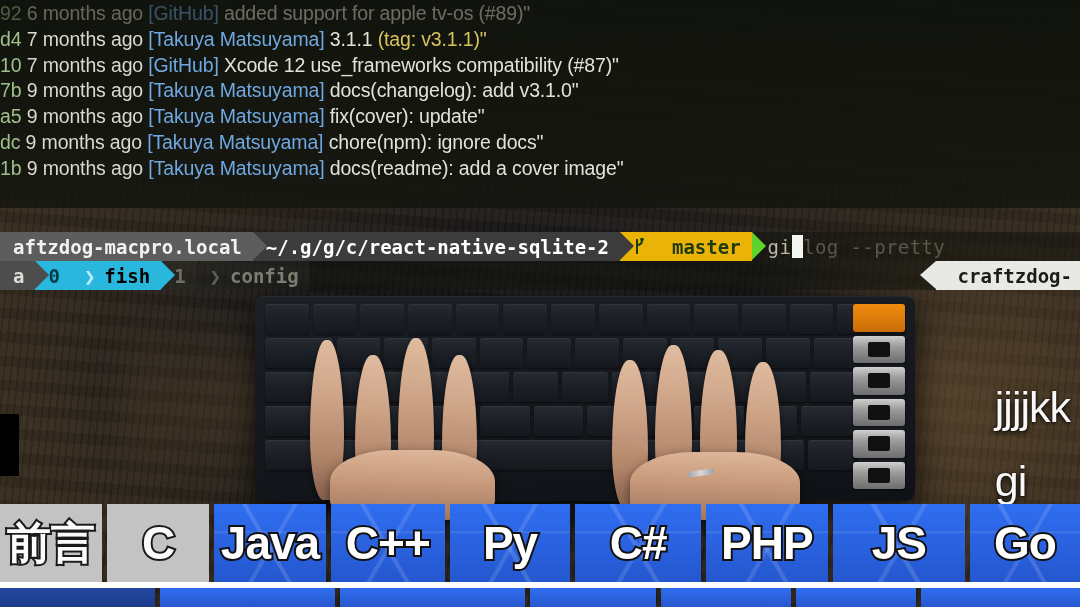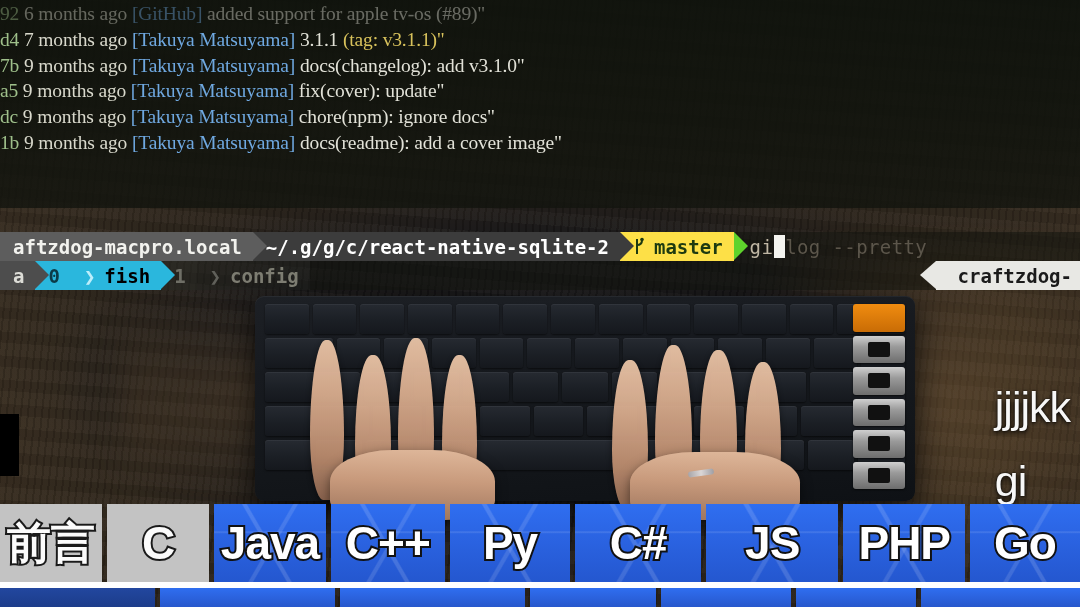--- a/index.html
+++ b/index.html
@@ -106,21 +106,21 @@
     background: linear-gradient(90deg,#9aa6b5,#dfe8f2,#8f9dae);
     opacity: .75; transform: rotate(-8deg);
   }
 
   
   .terminal {
     position: absolute;
     left: 0; top: 0;
     width: 1080px; height: 208px;
     background: linear-gradient(180deg, rgba(14,18,12,0.90) 0%, rgba(16,19,13,0.88) 55%, rgba(18,20,14,0.80) 100%);
-    font-family: Liberation Serif, serif;
+    font-family: Liberation Sans, sans-serif;
     font-size: 19.5px;
     line-height: 25.8px;
     padding-top: 1px;
     box-sizing: border-box;
     overflow: hidden;
   }
   .log-line {
     white-space: pre;
     padding-left: 0px;
     height: 25.8px;
@@ -160,21 +160,21 @@
     width: 0; height: 0;
     border-top: 14.5px solid transparent;
     border-bottom: 14.5px solid transparent;
     border-left: 14px solid currentColor;
     z-index: 2;
   }
   .seg-host { background: #5d5d5d; color: #5d5d5d; }
   .seg-host span { color: #f2f2ee; }
   .seg-path { background: #3c3c3c; color: #3c3c3c; }
   .seg-path span { color: #ffffff; }
-  .seg-git  { background: #fde047; color: #5ed32c; }
+  .seg-git  { background: #eab308; color: #5ed32c; gap: 18px; }
   .seg-git span { color: #1d3a10; }
   .cmd-area {
     flex: 1 1 auto;
     display: flex; align-items: center;
     padding-left: 16px;
     background: rgba(18,20,14,0.52);
     position: relative;
   }
   .cmd-typed { color: #bfb6a4; letter-spacing: .4px; }
   .cmd-ghost { color: #5c564b; letter-spacing: .4px; }
@@ -413,20 +413,21 @@
     <div class="finger" style="left:745px; top:362px; width:36px; height:144px;"></div>
     <div class="palm" style="left:630px; top:452px; width:170px; height:68px;"></div>
     <div class="ring" style="left:688px; top:470px;"></div>
   </div>
 
   <div class="black-patch"></div>
 
   <div class="terminal">
     <div class="log-line dim"><span class="c-hash">92</span> <span class="c-date">6 months ago</span> <span class="c-author">[GitHub]</span> <span class="c-msg">added support for apple tv-os (#89)"</span></div>
     <div class="log-line"><span class="c-hash">d4</span> <span class="c-date">7 months ago</span> <span class="c-author">[Takuya Matsuyama]</span> <span class="c-msg">3.1.1 </span><span class="c-tag">(tag: v3.1.1)"</span></div>
+    <div class="log-line"><span class="c-hash">10</span> <span class="c-date">7 months ago</span> <span class="c-author">[GitHub]</span> <span class="c-msg">Xcode 12 use_frameworks compatibility (#87)"</span></div>
     <div class="log-line"><span class="c-hash">7b</span> <span class="c-date">9 months ago</span> <span class="c-author">[Takuya Matsuyama]</span> <span class="c-msg">docs(changelog): add v3.1.0"</span></div>
     <div class="log-line"><span class="c-hash">a5</span> <span class="c-date">9 months ago</span> <span class="c-author">[Takuya Matsuyama]</span> <span class="c-msg">fix(cover): update"</span></div>
     <div class="log-line"><span class="c-hash">dc</span> <span class="c-date">9 months ago</span> <span class="c-author">[Takuya Matsuyama]</span> <span class="c-msg">chore(npm): ignore docs"</span></div>
     <div class="log-line"><span class="c-hash">1b</span> <span class="c-date">9 months ago</span> <span class="c-author">[Takuya Matsuyama]</span> <span class="c-msg">docs(readme): add a cover image"</span></div>
   </div>
 
   <div class="prompt-wrap">
 
     <div class="prompt-row">
       <div class="seg seg-host arrow">
@@ -494,25 +495,25 @@
       </div>
       <div class="tab blue" style="width:116px">
         <span class="tab-label">C++</span>
       </div>
       <div class="tab blue" style="width:123px">
         <span class="tab-label">Py</span>
       </div>
       <div class="tab blue" style="width:128px">
         <span class="tab-label">C#</span>
       </div>
+      <div class="tab blue" style="width:124px">
+        <span class="tab-label">PHP</span>
+      </div>
       <div class="tab blue" style="width:135px">
         <span class="tab-label">JS</span>
-      </div>
-      <div class="tab blue" style="width:124px">
-        <span class="tab-label">PHP</span>
       </div>
       <div class="tab blue" style="width:112px">
         <span class="tab-label">Go</span>
       </div>
     </div>
 
     <div class="tabbar-gap"></div>
 
     <div class="tabs-row2">
       <div class="tab2 dark" style="width:158px"></div>

